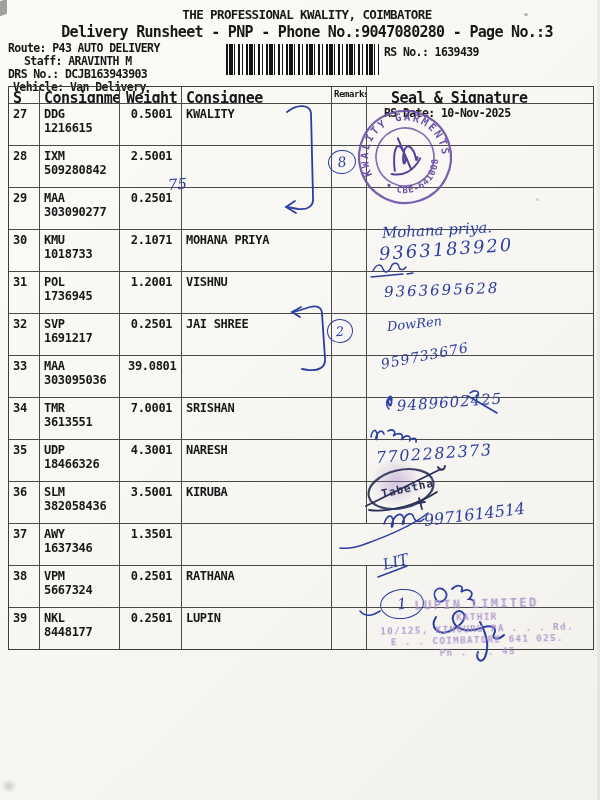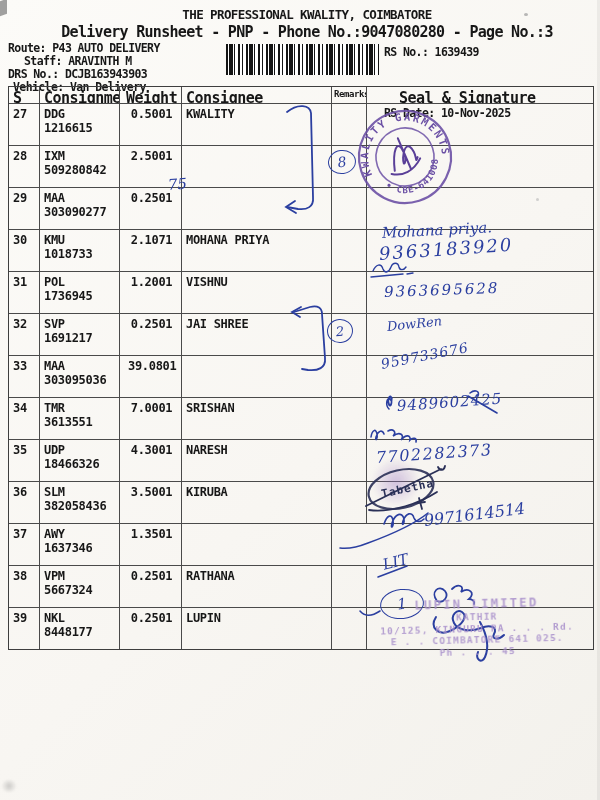--- a/index.html
+++ b/index.html
@@ -14,21 +14,21 @@
   .barcode{left:226px;top:44px;width:153px;height:31px;
     background:repeating-linear-gradient(90deg,#141414 0 2px,#fff 2px 3px,#141414 3px 7px,#fff 7px 8px,#141414 8px 9px,#fff 9px 12px,#141414 12px 14px,#fff 14px 16px,#141414 16px 17px,#fff 17px 20px);}
   
   .rtable{position:absolute;left:8px;top:86px;width:584px;border:1.3px solid #3e3e3e;background:transparent;}
   .trow{display:grid;grid-template-columns:30px 80px 62px 150px 35px 1fr;border-top:1px solid #4a4a4a;height:41px;}
   .thead{height:16px;border-top:none;}
   .cell{border-left:1px solid #4a4a4a;padding:3px 2px 0 4px;font-size:12px;letter-spacing:-0.3px;font-weight:bold;overflow:hidden;}
   .cell:first-child{border-left:none;}
   .hcell{font-size:15px;letter-spacing:-0.5px;padding-top:2px;}
   .hremarks{font-size:9px;letter-spacing:-0.4px;padding-left:2px;}
-  .hseal{padding-left:32px;}
+  .hseal{padding-left:24px;}
   .wcell{display:flex;justify-content:space-between;padding-right:5px;padding-left:8px;}
   .wval{display:inline-block;width:42px;text-align:right;}
   .pval{display:inline-block;width:12px;text-align:left;}
   .hweight{display:flex;gap:24px;padding-left:6px;}
   
   .ink{position:absolute;font-family:"DejaVu Serif","Liberation Serif",serif;font-style:italic;
     color:#2b3fa0;white-space:nowrap;transform-origin:left center;}
   .circ{position:absolute;border:1.7px solid #2b3fa0;border-radius:50%;display:flex;align-items:center;
     justify-content:center;font-family:"DejaVu Serif",serif;font-style:italic;color:#2b3fa0;}
   svg.overlay{position:absolute;left:0;top:0;pointer-events:none;}

